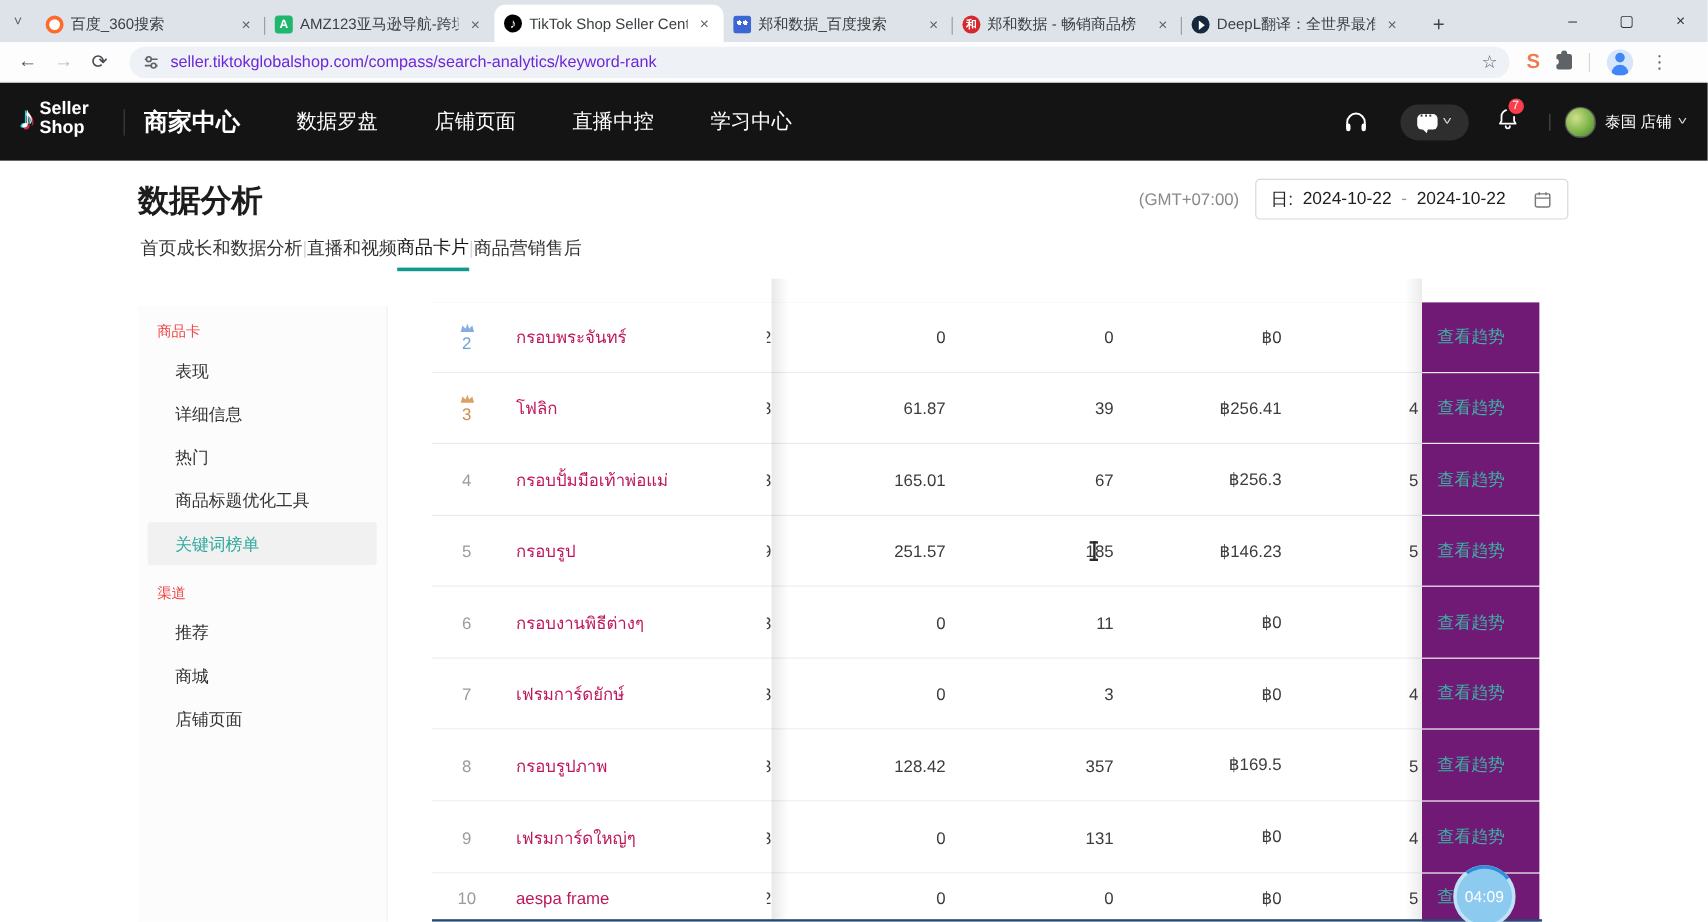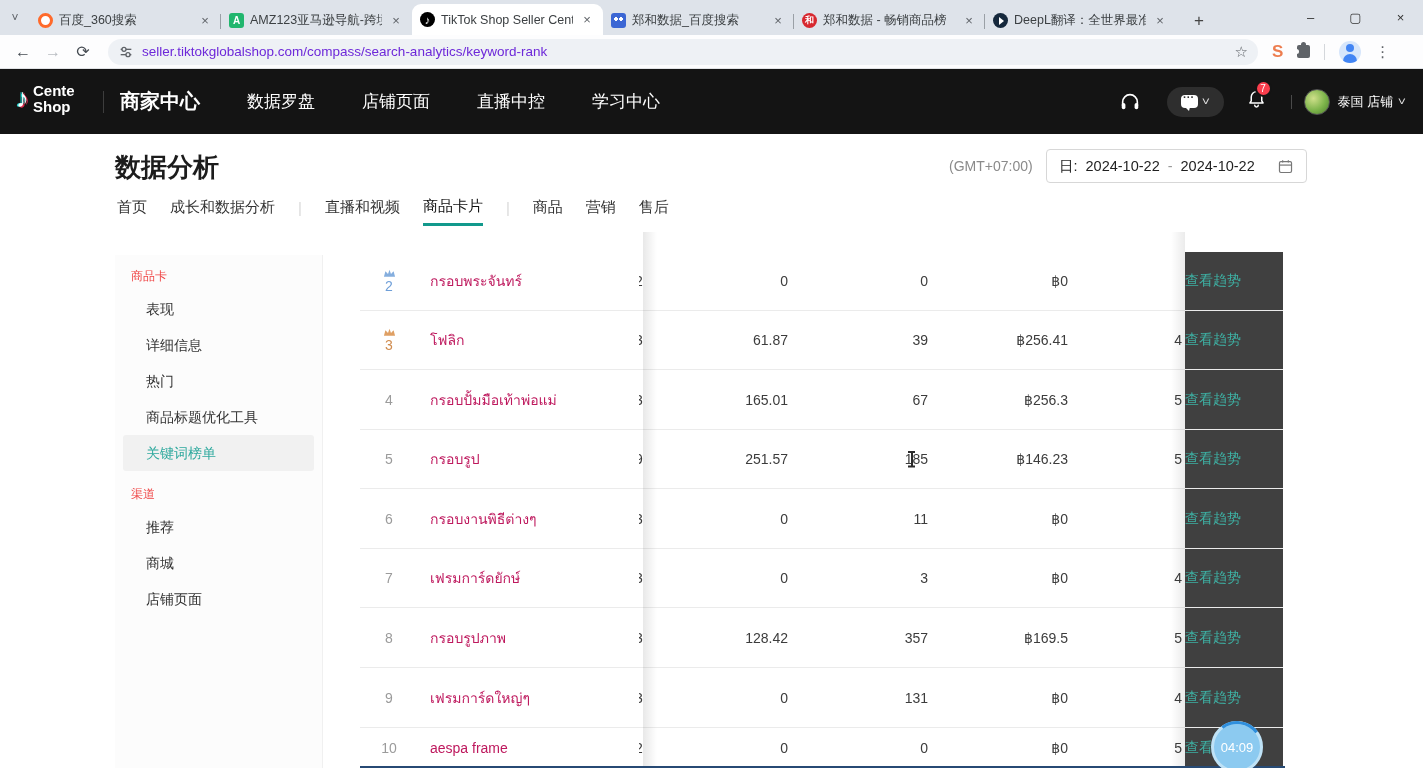--- a/index.html
+++ b/index.html
@@ -65,21 +65,21 @@
   .seller-av { width:26px; height:26px; border-radius:50%; margin-right:8px; background:radial-gradient(circle at 35% 35%, #cfe08a, #7cb34a 55%, #4d7c2e); border:1px solid #555; }
   .store-label { font-size:13px; margin-right:6px; white-space:nowrap; }
 
   
   .page { position:absolute; left:0; top:134px; width:1423px; height:634px; background:#fff; }
   .page-title { position:absolute; left:115px; top:16px; font-size:26px; font-weight:600; color:#1c1c1c; }
   .tz { position:absolute; left:949px; top:24px; font-size:14px; color:#8a8a8a; }
   .datebox { position:absolute; left:1046px; top:15px; width:261px; height:34px; border:1px solid #d7d7d7; border-radius:4px; display:flex; align-items:center; padding:0 12px; gap:8px; font-size:14.5px; color:#1f1f1f; }
   .datebox .dsep { color:#999; }
   .datebox .cal { margin-left:auto; }
-  .page-tabs { position:absolute; left:117px; top:64px; display:flex; align-items:center; gap:23px; font-size:15px; color:#333; height:26px; }
+  .page-tabs { position:absolute; left:117px; top:64px; display:flex; align-items:center; font-size:15px; color:#333; height:26px; }
   .ptab { padding-bottom:7px; }
   .ptab.active { color:#111; border-bottom:3px solid #12998c; }
   .ptab-sep { color:#d9d9d9; padding-bottom:7px; }
 
   
   .sidebar { position:absolute; left:115px; top:121px; width:208px; bottom:0; background:#fcfcfc; border-right:1px solid #f0f0f0; padding-top:6px; }
   .sb-title { height:30px; line-height:30px; padding-left:16px; font-size:12px; color:#ef4444; }
   .sb-title.gap { margin-top:8px; }
   .sb-item { height:36px; line-height:36px; padding-left:31px; font-size:14px; color:#333; white-space:nowrap; }
   .sb-item.active { margin:0 8px; padding-left:23px; background:#f1f1f1; border-radius:3px; color:#2fa99e; }
@@ -93,21 +93,21 @@
   .rank.crowned { flex-direction:column; justify-content:center; line-height:1.15; }
   .crown { display:block; }
   .kw { left:70px; right:300px; white-space:nowrap; overflow:hidden; color:#be185d; }
   .clipL { position:absolute; left:279px; top:0; bottom:0; width:9px; overflow:hidden; }
   .clipL span { position:absolute; left:-4px; top:0; height:100%; display:flex; align-items:center; font-size:14px; color:#3c3c3c; }
   .num { justify-content:flex-end; text-align:right; }
   .c1 { right:495px; left:330px; }
   .c2 { right:355px; left:470px; }
   .c3 { right:215px; left:610px; }
   .cr { right:101px; left:750px; }
-  .action { left:825px; right:0; background:#404040; }
+  .action { left:825px; right:0; background:#701a75; padding-left:13px; }
   .link { color:#3eb1a4; font-size:14px; }
   .shadowL { position:absolute; left:283px; top:0; bottom:0; width:14px; background:linear-gradient(90deg, rgba(0,0,0,.09), rgba(0,0,0,0)); pointer-events:none; }
   .shadowR { position:absolute; left:811px; top:0; bottom:0; width:14px; background:linear-gradient(270deg, rgba(0,0,0,.08), rgba(0,0,0,0)); pointer-events:none; }
   .ibeam { position:absolute; right:368px; top:50%; margin-top:-8px; width:7px; height:16px; pointer-events:none; }
   .ibeam::before { content:""; position:absolute; left:3px; top:0; bottom:0; width:1.5px; background:#2b2b2b; }
   .ibeam::after { content:""; position:absolute; left:0; right:0; top:0; height:1.5px; background:#2b2b2b; box-shadow:0 14.5px 0 #2b2b2b; }
 
   .bottomline { position:absolute; left:360px; top:632px; width:925px; height:2px; background:#274a74; z-index:5; }
 
   
@@ -179,21 +179,21 @@
     <span class="tb-divider"></span>
     <span class="profile-av"></span>
     <span class="kebab">⋮</span>
   </div>
 </div>
 
 <div class="appnav">
   <div class="logo">
     <span class="logo-note">♪</span>
     <span class="logo-text">
-      <div>Cente</div>
+      <div>Seller</div>
       <div>Shop</div>
     </span>
   </div>
   <div class="nav-divider"></div>
   <div class="nav-items">
     <span class="nav-item current">商家中心</span>
     <span class="nav-item">数据罗盘</span>
     <span class="nav-item">店铺页面</span>
     <span class="nav-item">直播中控</span>
     <span class="nav-item">学习中心</span>

